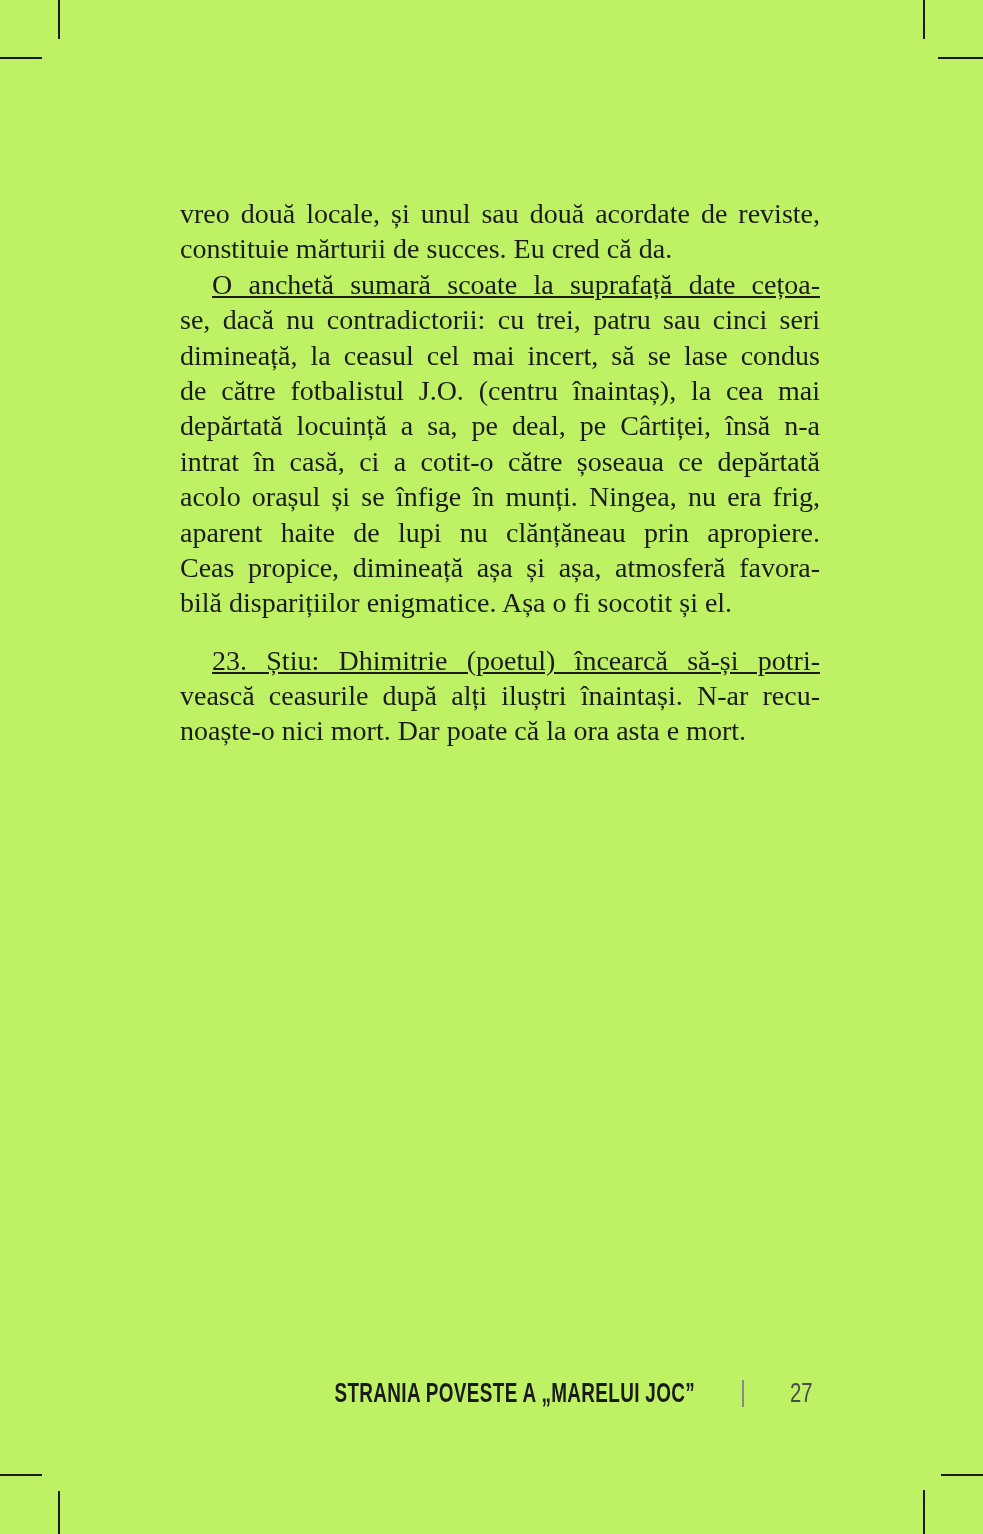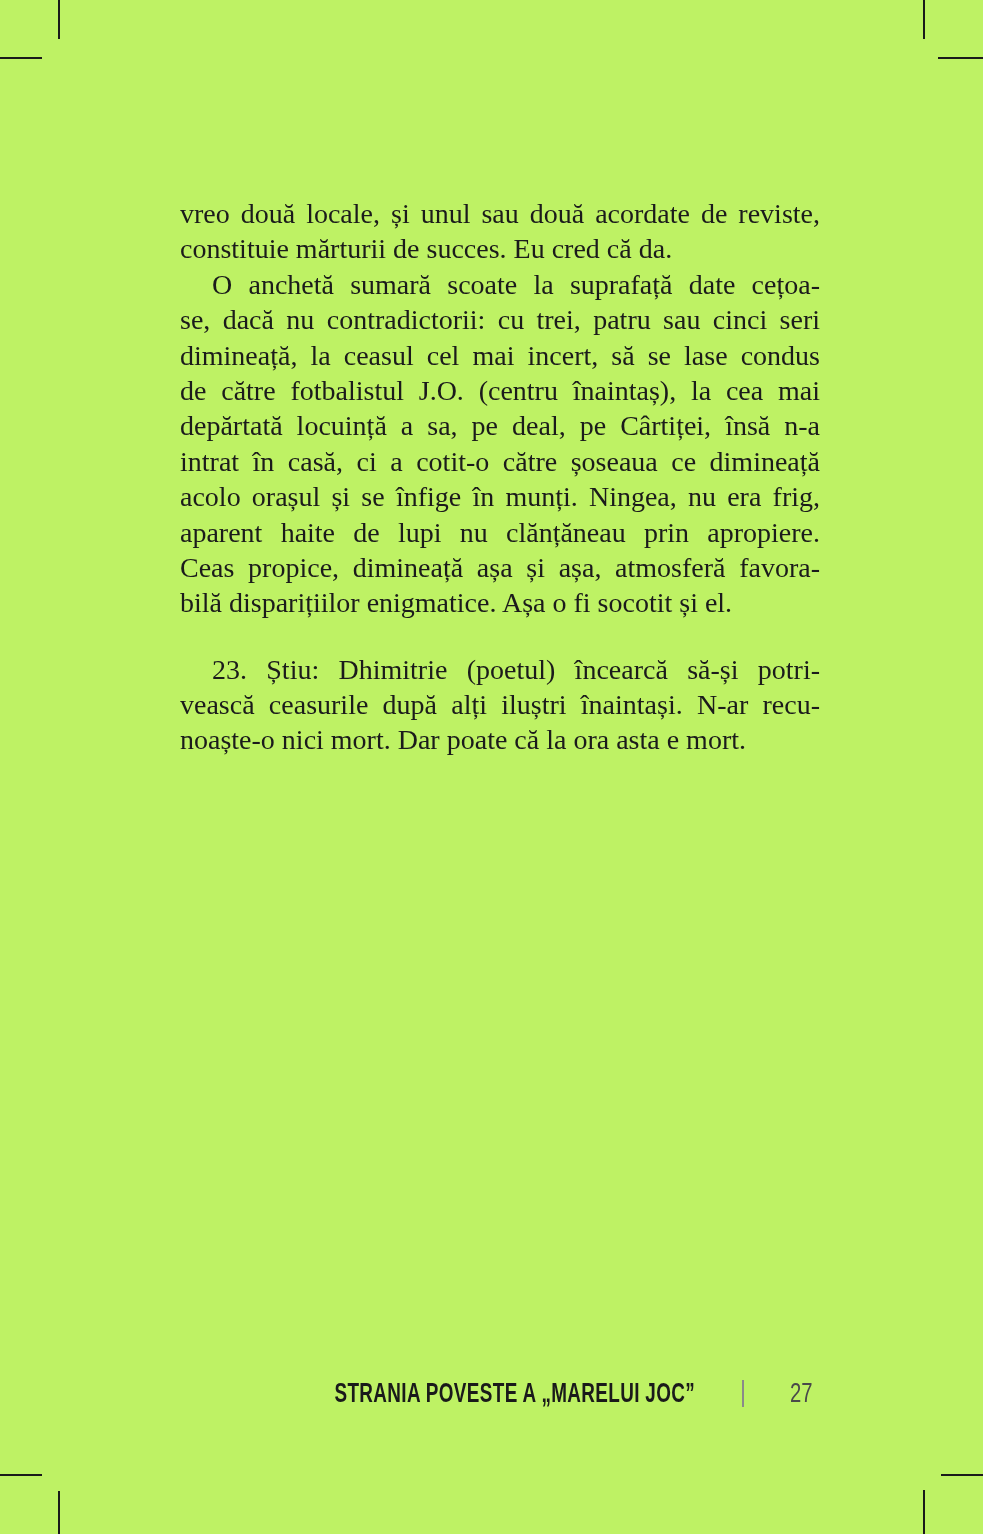--- a/index.html
+++ b/index.html
@@ -48,23 +48,24 @@
     white-space: normal;
     height: 35.4px;
     overflow: hidden;
   }
   .line.end {
     text-align: right;
     text-align-last: left;
   }
   .line.ind {
     text-indent: 32px;
+    text-decoration: underline;
   }
   .line.gap {
-    margin-top: 31px;
+    margin-top: 22px;
   }
 
   
   .footer {
     position: absolute;
     left: 180px;
     top: 1372px;
     width: 640px;
     height: 42px;
     display: flex;
@@ -112,21 +113,21 @@
   <div class="crop cm-br-v"></div>
 
   <main class="text-block">
     <p class="line">vreo două locale, și unul sau două acordate de reviste,</p>
     <p class="line end">constituie mărturii de succes. Eu cred că da.</p>
     <p class="line ind">O anchetă sumară scoate la suprafață date cețoa-</p>
     <p class="line">se, dacă nu contradictorii: cu trei, patru sau cinci seri</p>
     <p class="line">dimineață, la ceasul cel mai incert, să se lase condus</p>
     <p class="line">de către fotbalistul J.O. (centru înaintaș), la cea mai</p>
     <p class="line">depărtată locuință a sa, pe deal, pe Cârtiței, însă n-a</p>
-    <p class="line">intrat în casă, ci a cotit-o către șoseaua ce dimineață</p>
+    <p class="line">intrat în casă, ci a cotit-o către șoseaua ce depărtată</p>
     <p class="line">acolo orașul și se înfige în munți. Ningea, nu era frig,</p>
     <p class="line">aparent haite de lupi nu clănțăneau prin apropiere.</p>
     <p class="line">Ceas propice, dimineață așa și așa, atmosferă favora-</p>
     <p class="line end">bilă disparițiilor enigmatice. Așa o fi socotit și el.</p>
     <p class="line ind gap">23. Știu: Dhimitrie (poetul) încearcă să-și potri-</p>
     <p class="line">vească ceasurile după alți iluștri înaintași. N-ar recu-</p>
     <p class="line end">noaște-o nici mort. Dar poate că la ora asta e mort.</p>
   </main>
 
   <footer class="footer">

